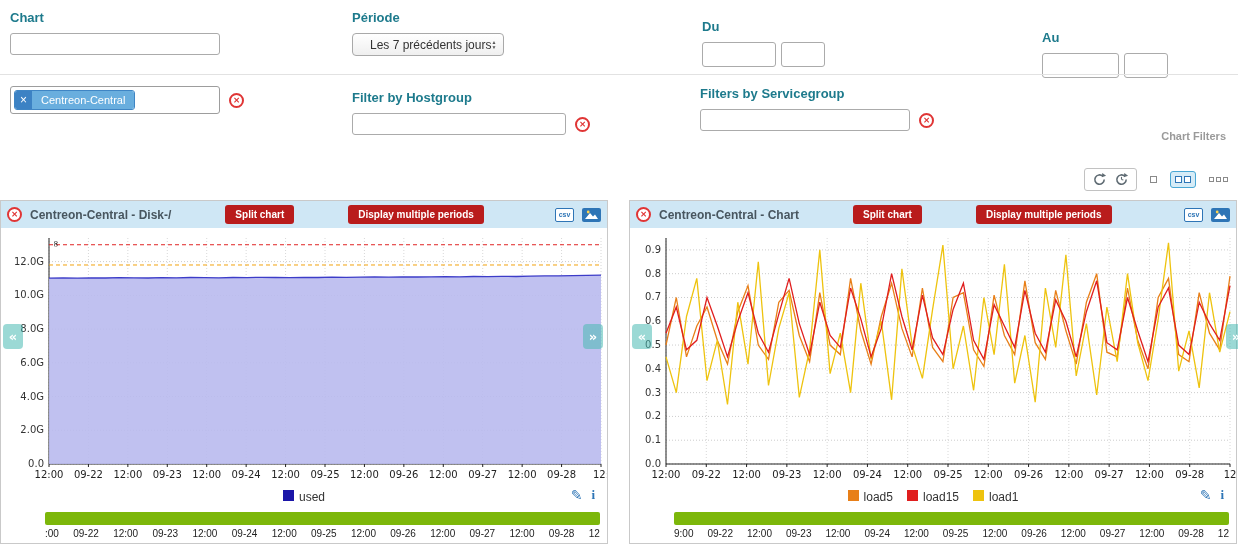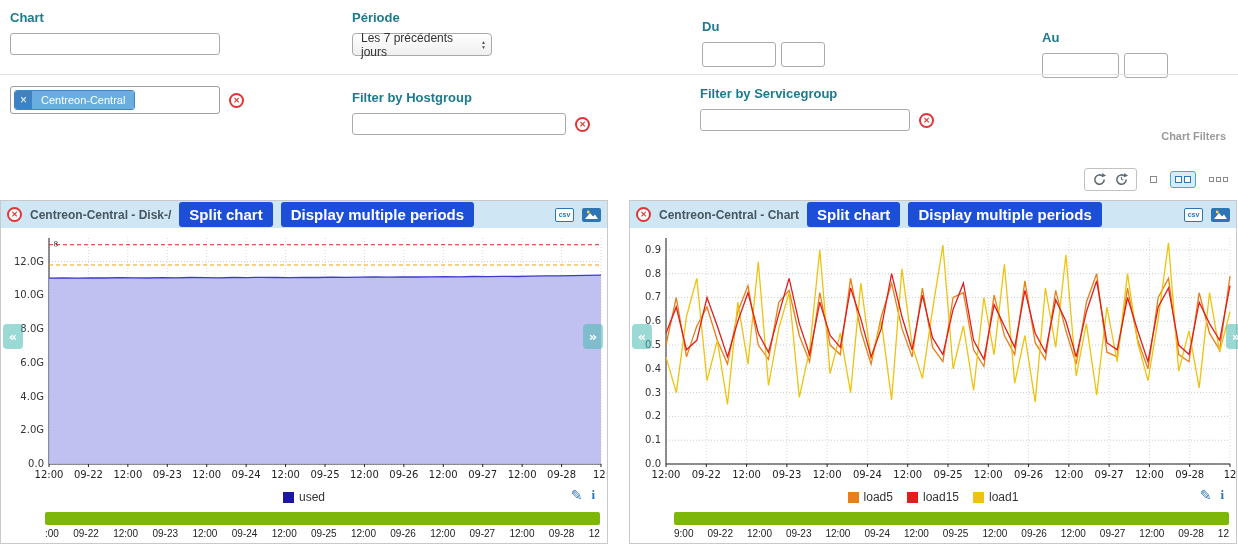--- a/index.html
+++ b/index.html
@@ -8,23 +8,23 @@
 
   
   .filters { position:relative; height:158px; }
   .fgroup { position:absolute; }
   .flabel { display:block; color:#1d7a8c; font-weight:bold; font-size:13px; margin-bottom:8px; }
   .txt { border:1px solid #ababab; border-radius:3px; height:22px; padding:0 6px; font-size:12px;
          font-family:"Liberation Sans",sans-serif; background:#fff; }
   .w210 { width:210px; }
   .divider { position:absolute; top:74px; left:0; right:0; border-top:1px solid #e2e2e2; }
 
-  .select { width:140px; height:23px; border:1px solid #a9a9a9; border-radius:4px;
+  .select { width:152px; height:23px; border:1px solid #a9a9a9; border-radius:4px;
             background:linear-gradient(#ffffff,#efefef); display:flex; align-items:center;
-            justify-content:center; padding:0 5px 0 8px; font-size:12px; cursor:pointer; }
+            justify-content:flex-start; padding:0 5px 0 17px; font-size:12px; cursor:pointer; }
   .stepper { display:flex; flex-direction:column; font-size:5px; line-height:5px; color:#555; }
 
   .pair { display:flex; gap:5px; }
   .date-in { width:74px; height:25px; }
   .time-in { width:44px; height:25px; }
 
   .host-box { width:210px; height:28px; border:1px solid #9d9d9d; border-radius:3px; background:#fff;
               display:flex; align-items:center; padding:2px 3px; cursor:text; }
   .tag { display:inline-flex; height:20px; border:1px solid #3f85c4; border-radius:3px; overflow:hidden; }
   .tag-x { background:#3c82c4; color:#fff; width:17px; text-align:center; font-size:12px;
@@ -48,39 +48,39 @@
   .sq.s { width:5px; height:5px; }
 
   
   .charts-row { display:flex; gap:21px; }
   .panel { width:608px; border:1px solid #c9c9c9; background:#fff; }
   .panel-header { height:27px; background:#cfe7f5; display:flex; align-items:center; gap:8px; padding:0 6px; }
   .close-ico { display:inline-block; width:15px; height:15px; border:2px solid #e03535; border-radius:50%;
                color:#e03535; font-size:8px; font-weight:bold; line-height:11px; text-align:center;
                background:#fff; cursor:pointer; flex:none; }
   .ptitle { font-weight:bold; font-size:12px; color:#48565f; white-space:nowrap; }
-  .tbtn { background:#1d4ed8; border:none; border-radius:3px; color:#fff; font-weight:bold; font-size:15px;
-          padding:4px 10px; cursor:pointer; font-family:"Liberation Sans",sans-serif; white-space:nowrap; }
+  .tbtn { background:#b91c1c; border:none; border-radius:3px; color:#fff; font-weight:bold; font-size:10px;
+          padding:4px 10px; cursor:pointer; font-family:"Liberation Sans",sans-serif; white-space:nowrap;margin-left:46px; }
   .hspace { flex:1; }
   .csv-ico { display:inline-block; width:19px; height:14px; border:1px solid #2e75b6; border-radius:2px;
              background:#fff; color:#2e75b6; font-size:7px; font-weight:bold; line-height:12px;
              text-align:center; cursor:pointer; }
   .img-ico { display:inline-flex; cursor:pointer; }
 
   .chart-zone { position:relative; height:256px; }
   svg.chart { display:block; }
   svg.chart text { font-family:"DejaVu Sans", sans-serif; }
   .nav { position:absolute; top:96px; width:20px; height:25px; border:none; border-radius:4px;
          background:rgba(72,186,179,.55); color:#fff; font-size:13px; font-weight:bold; line-height:25px;
          text-align:center; padding:0; cursor:pointer; font-family:"DejaVu Sans",sans-serif; }
   .nav.left { left:2px; } .nav.right { right:4px; } .nav.offedge { right:-10px; }
 
   .legend-row { position:relative; height:26px; display:flex; align-items:center; justify-content:center; }
   .legend { display:flex; gap:14px; align-items:center; }
-  .legend-item { display:inline-flex; gap:5px; align-items:center; cursor:pointer; font-size:12px; color:#333; }
+  .legend-item { display:inline-flex; gap:5px; cursor:pointer; font-size:12px; color:#333; }
   .swatch { width:11px; height:11px; display:inline-block; }
   .actions { position:absolute; right:12px; top:3px; display:flex; gap:9px; align-items:center; }
   .pencil { color:#2e75b6; font-size:14px; cursor:pointer; }
   .info   { color:#2e75b6; font-size:13px; font-weight:bold; cursor:pointer; font-family:"Liberation Serif",serif; }
 
   .mini { margin:2px 7px 4px 44px; }
   .minibar { height:13px; background:#7cb70a; border-radius:2px; cursor:col-resize; }
   .minilabels { display:flex; justify-content:space-between; font-size:10px; color:#222; margin-top:3px; }
 </style>
 </head>
@@ -136,21 +136,21 @@
 
   <div class="fgroup" style="left:352px; top:90px;">
     <label class="flabel">Filter by Hostgroup</label>
     <div style="display:flex; align-items:center; gap:9px;">
       <input class="txt w210" style="width: 214px;" value="">
       <span class="clear-ico">✕</span>
     </div>
   </div>
 
   <div class="fgroup" style="left:700px; top:86px;">
-    <label class="flabel">Filter by Servicegroup</label>
+    <label class="flabel">Filters by Servicegroup</label>
     <div style="display:flex; align-items:center; gap:9px;">
       <input class="txt w210" value="" style="">
       <span class="clear-ico">✕</span>
     </div>
   </div>
 
   <span class="section-label">Chart Filters</span>
 </div>
 
 <div class="toolbar">

